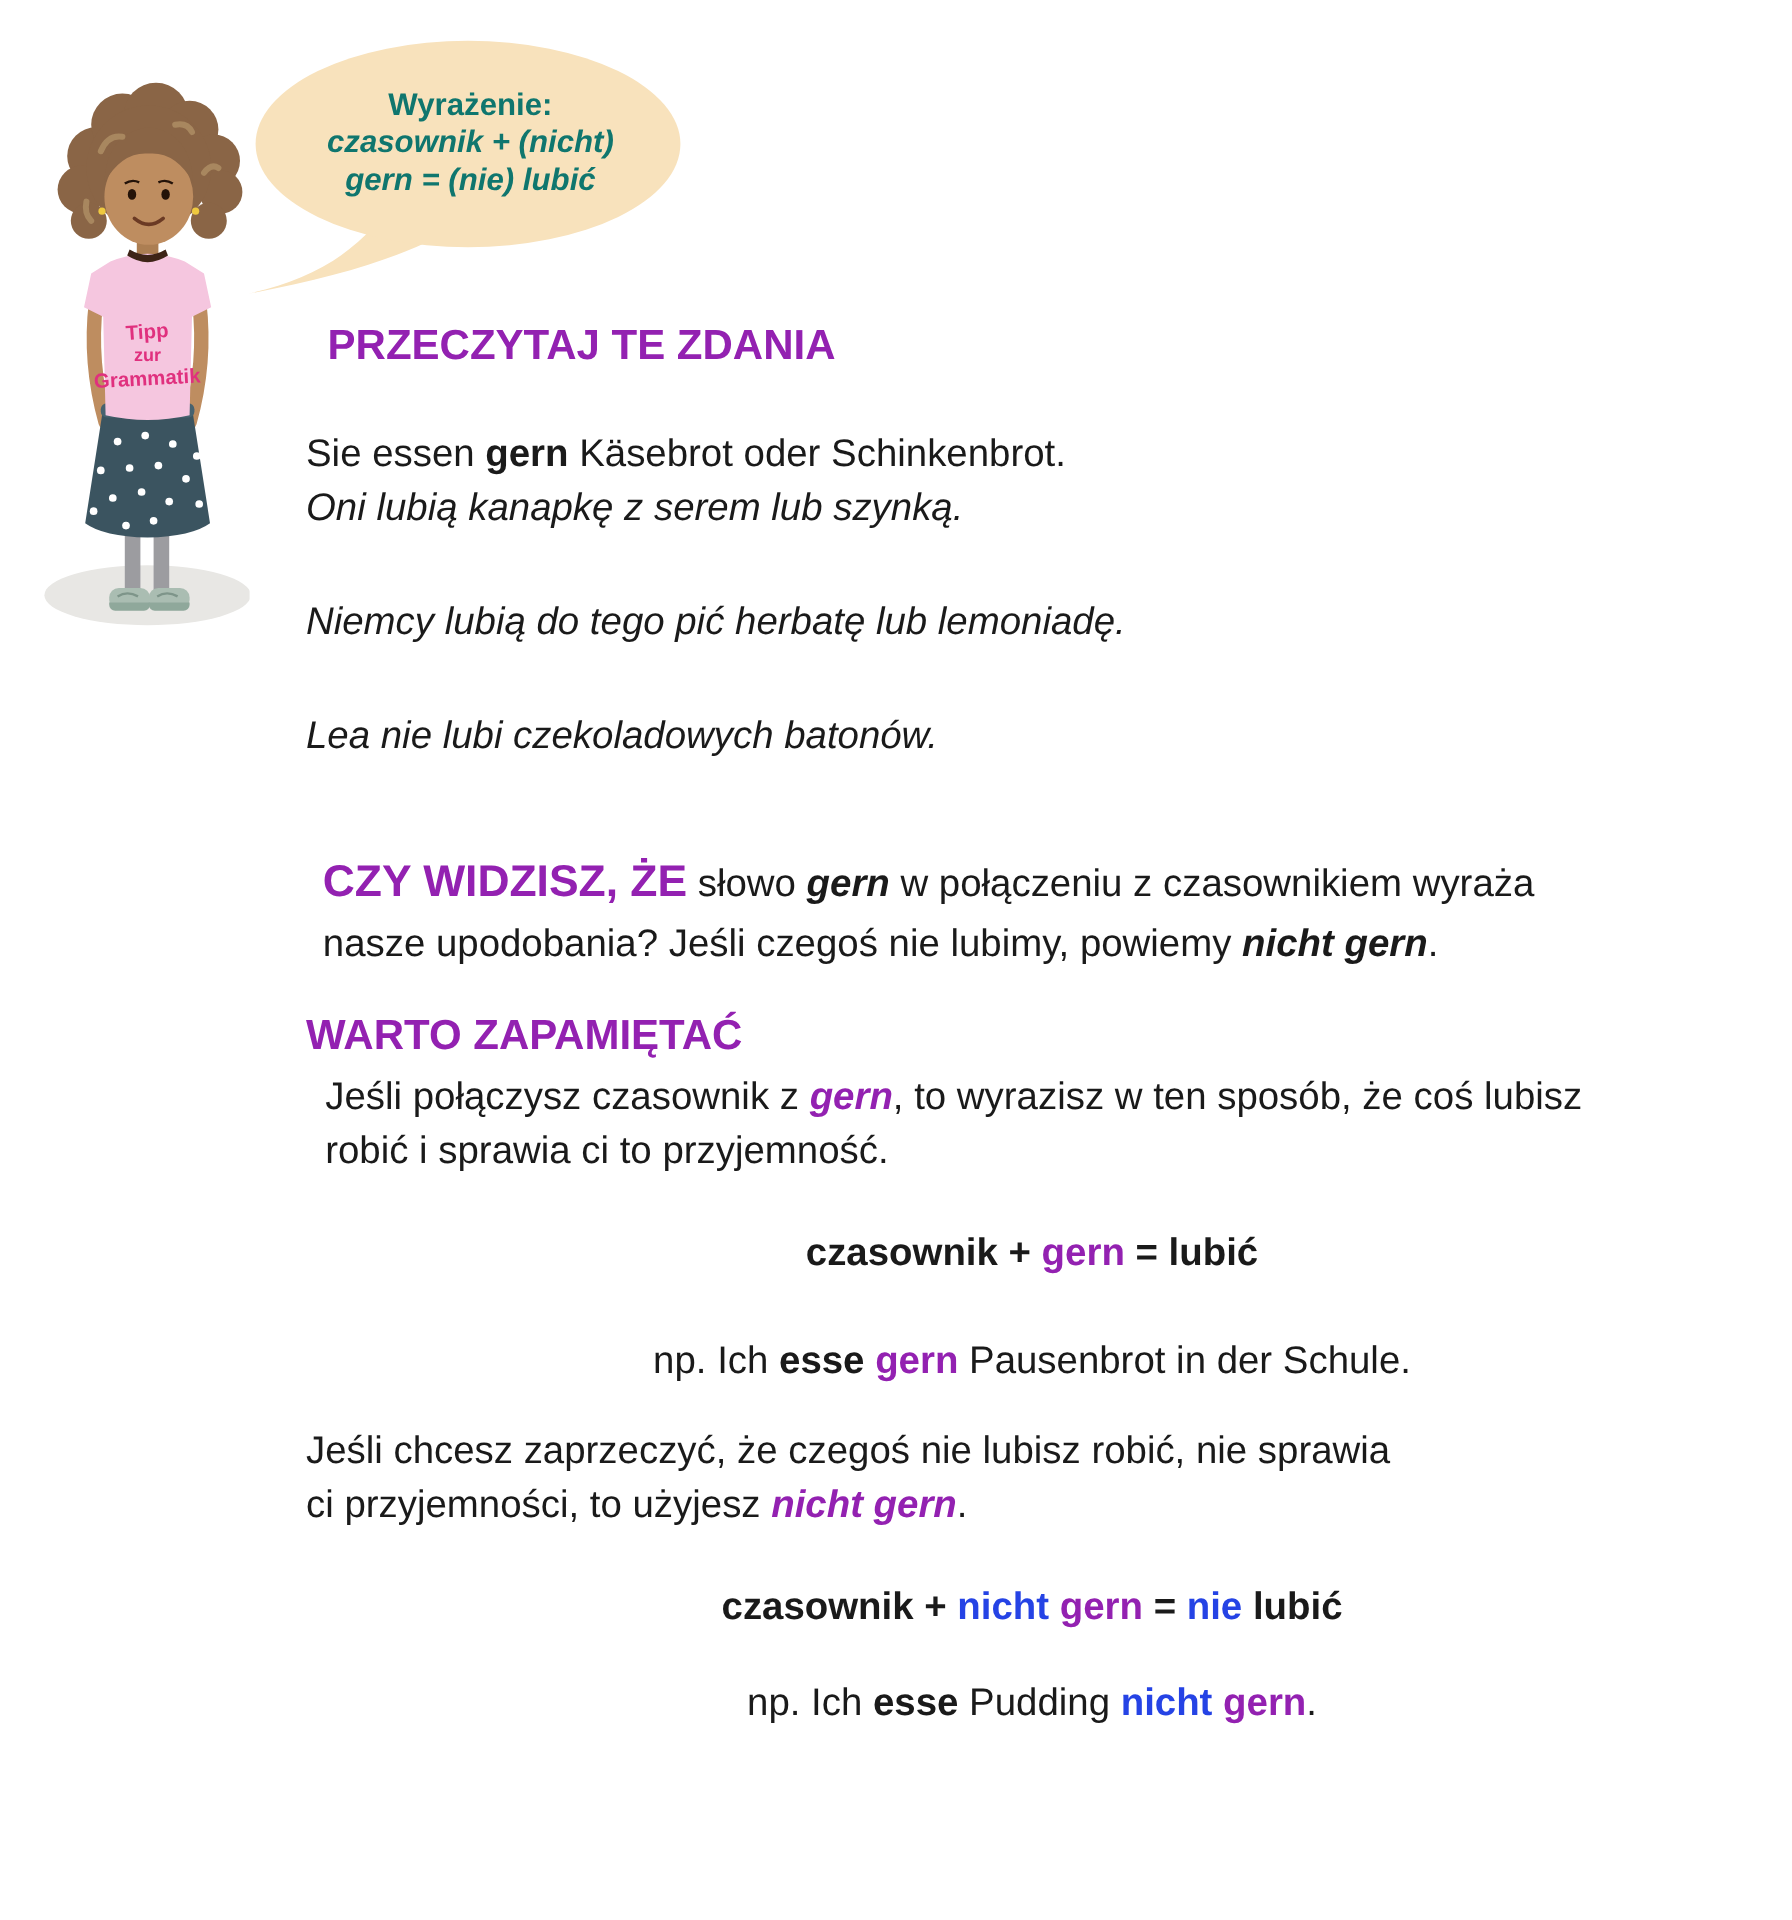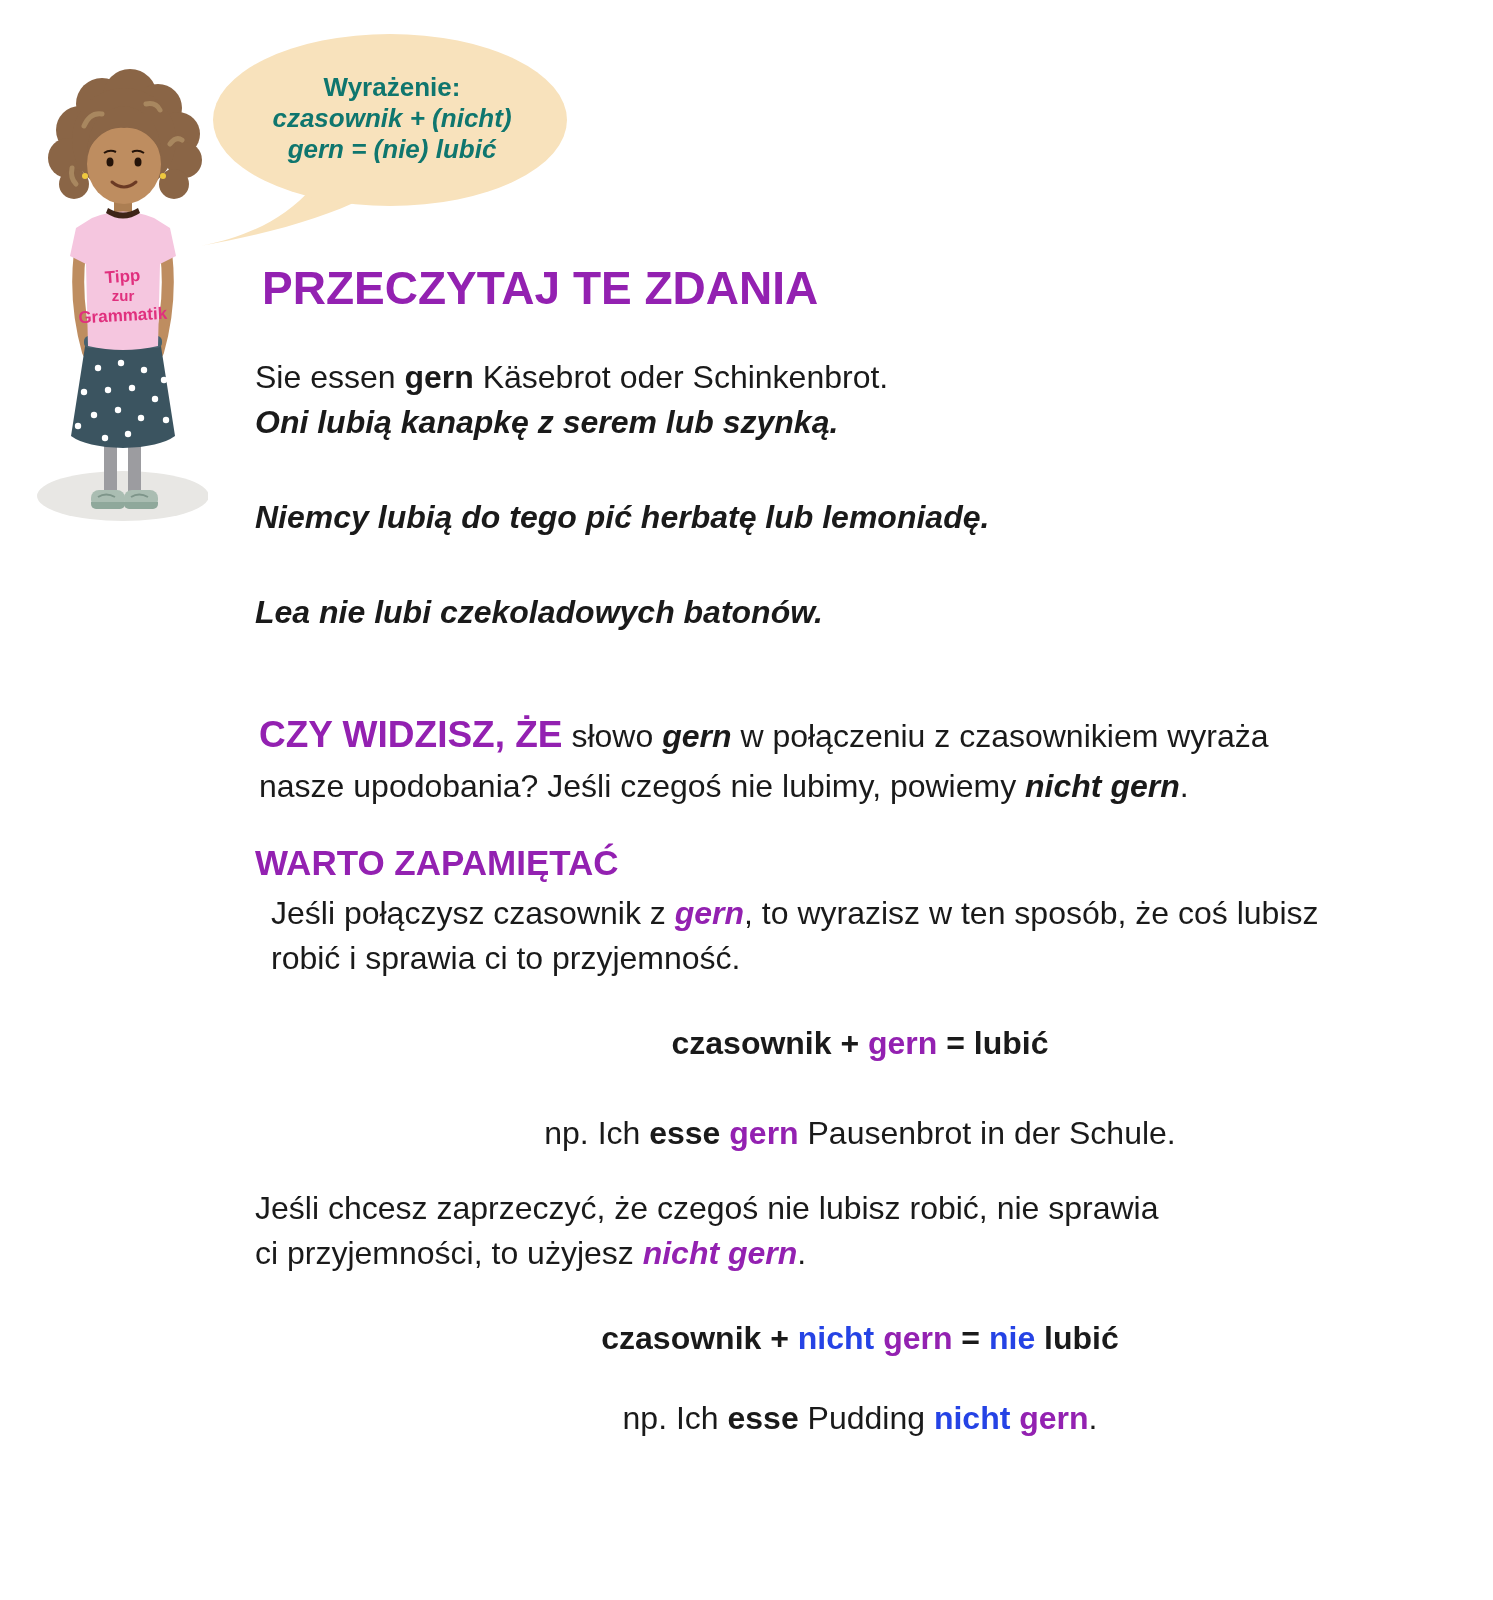--- a/index.html
+++ b/index.html
@@ -23,36 +23,36 @@
     position: absolute; left: 30px; top: 44px; width: 340px;
     text-align: center; font-weight: bold; font-size: 26px; line-height: 31px;
     color: #0f766e;
   }
   .bubble-text .it { font-style: italic; }
 
   
   .content { position: absolute; left: 255px; top: 266px; width: 1210px; }
   .content p { font-size: 32px; line-height: 45px; }
 
-  h1.section-heading { font-size: 46px; line-height: 44px; font-weight: bold;
-    color: var(--accent_purple, #9321B1); margin: 0 0 45px 7px; }
+  h1.section-heading { font-size: 35px; line-height: 44px; font-weight: bold;
+    color: var(--accent_purple, #9321B1); margin: 0 0 45px 18px; }
   h2.section-heading { font-size: 35px; line-height: 44px; font-weight: bold;
     color: var(--accent_purple, #9321B1); margin: 0 0 6px 0; }
 
   .pair { margin: 0 0 50px 0; }
   .pair.last { margin-bottom: 75px; }
-  .pl-line { font-style: italic; font-weight: bold; }
+  .pl-line { font-style: italic; }
 
   b.kw { font-weight: bold; }
   .u { text-decoration: underline; text-underline-offset: 6px; text-decoration-thickness: 2px; }
   .purple { color: var(--accent_purple, #9321B1); }
   .blue { color: var(--accent_blue, #2543E5); }
   .bi { font-weight: bold; font-style: italic; }
 
-  .notice { margin: 0 0 30px 4px; line-height: 50px !important; }
+  .notice { margin: 0 0 30px 14px; line-height: 50px !important; }
   .inline-heading { font-size: 37px; font-weight: bold; color: var(--accent_purple, #9321B1); }
 
   .para1 { margin: 0 0 40px 16px; }
   .para2 { margin: 4px 0 40px 0; }
   .formula { text-align: center; font-weight: bold; }
   .formula1 { margin: 0 0 45px 0; }
   .formula2 { margin: 0 0 35px 0; }
   .example { text-align: center; }
   .example1 { margin: 0 0 30px 0; }
 </style>

